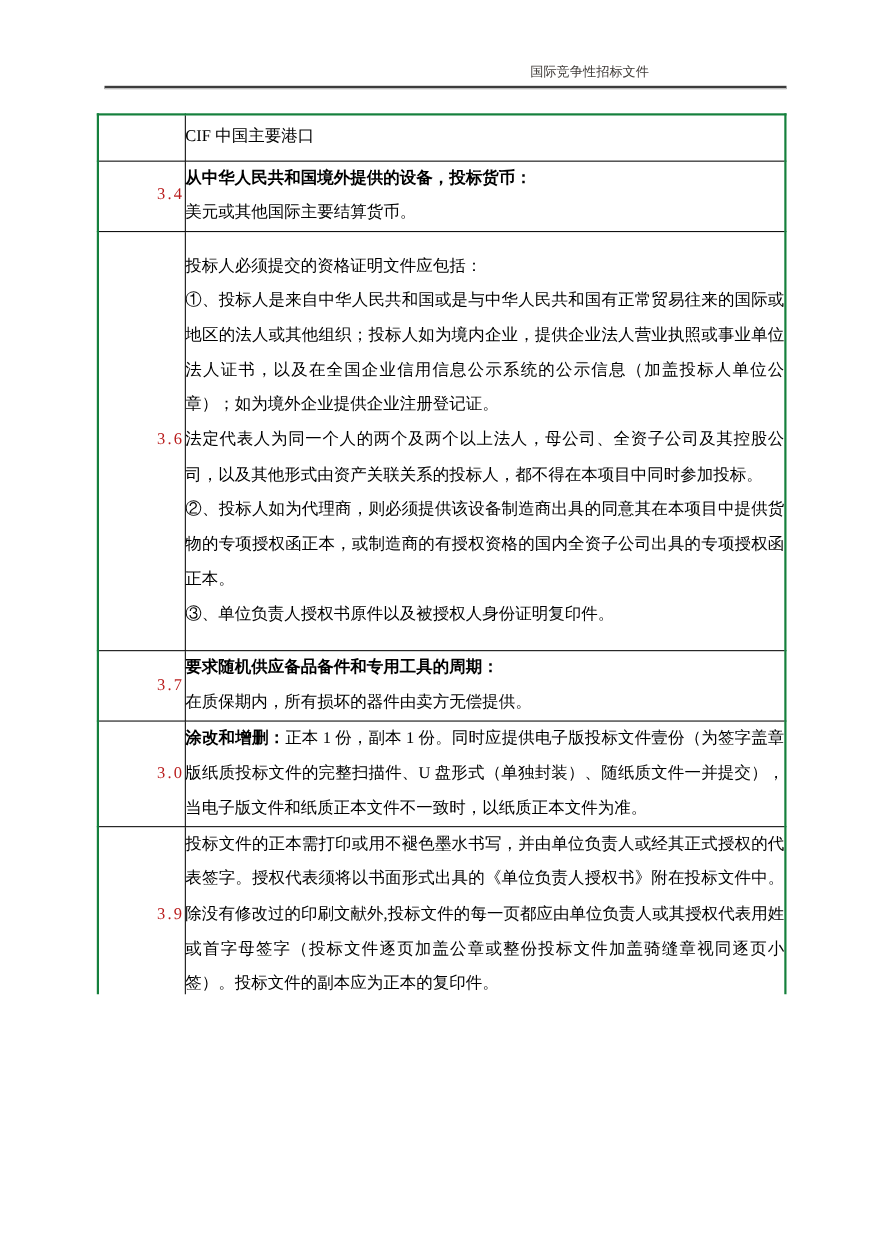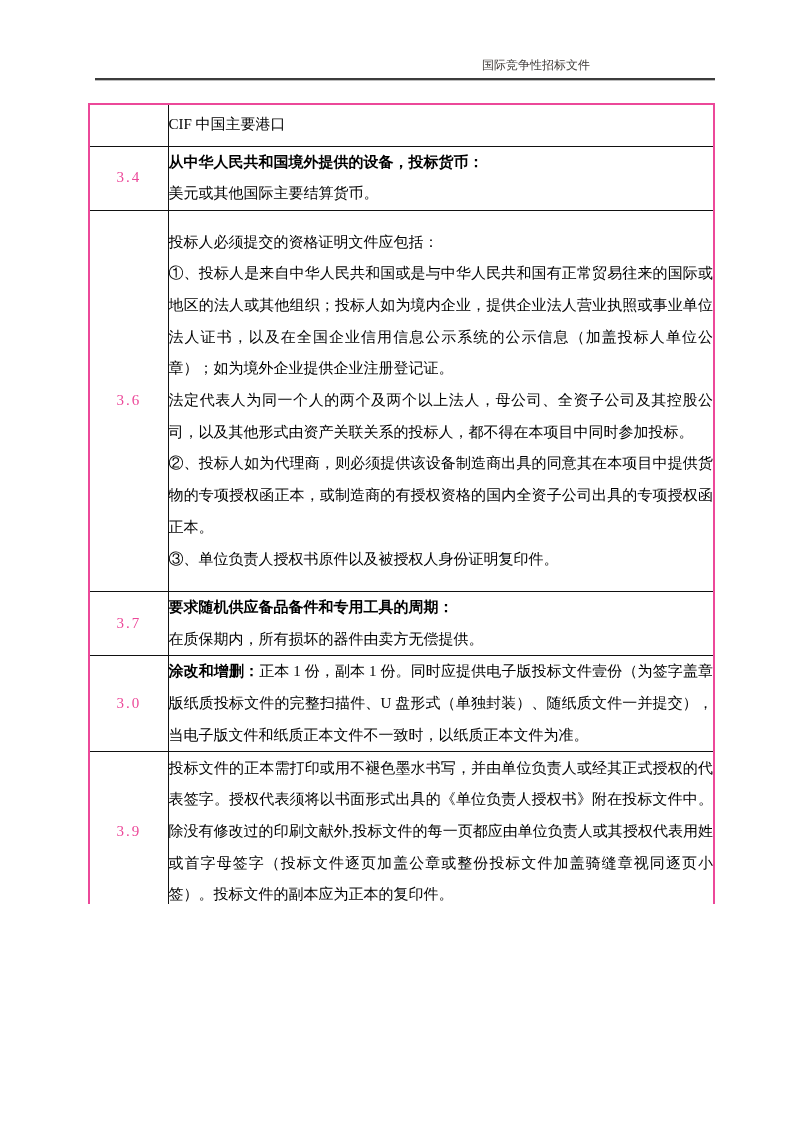--- a/index.html
+++ b/index.html
@@ -23,33 +23,33 @@
     position:absolute;top:78px;left:95px;width:620px;height:2px;
     background:#3c3c3c;
     border-bottom:1px solid #bdbdbd;
   }
   table.doc{
     position:absolute;left:88px;top:103px;
     width:625px;
     border-collapse:collapse;
     table-layout:fixed;
   }
-  table.doc{border:2px solid #ec4899;}
+  table.doc{border:2px solid #15803d;}
   table.doc td{
     border:1px solid #111;
     vertical-align:middle;
     font-size:15px;
     line-height:31.7px;
     padding:0;
   }
   td.num{
-    text-align:center;
+    text-align:right;
     font-size:14px;
     letter-spacing:2px;
-    color:#ec4899;
+    color:#b91c1c;
   }
   td.content{padding:0 5px 0 6px;}
   td.content p{
     margin:0;
     text-align:justify;
     text-justify:inter-ideograph;
   }
   .b{font-weight:bold;}
   .center-p{text-align:center;}
   tr.r-cif td.content{vertical-align:top;padding-top:4px;}

